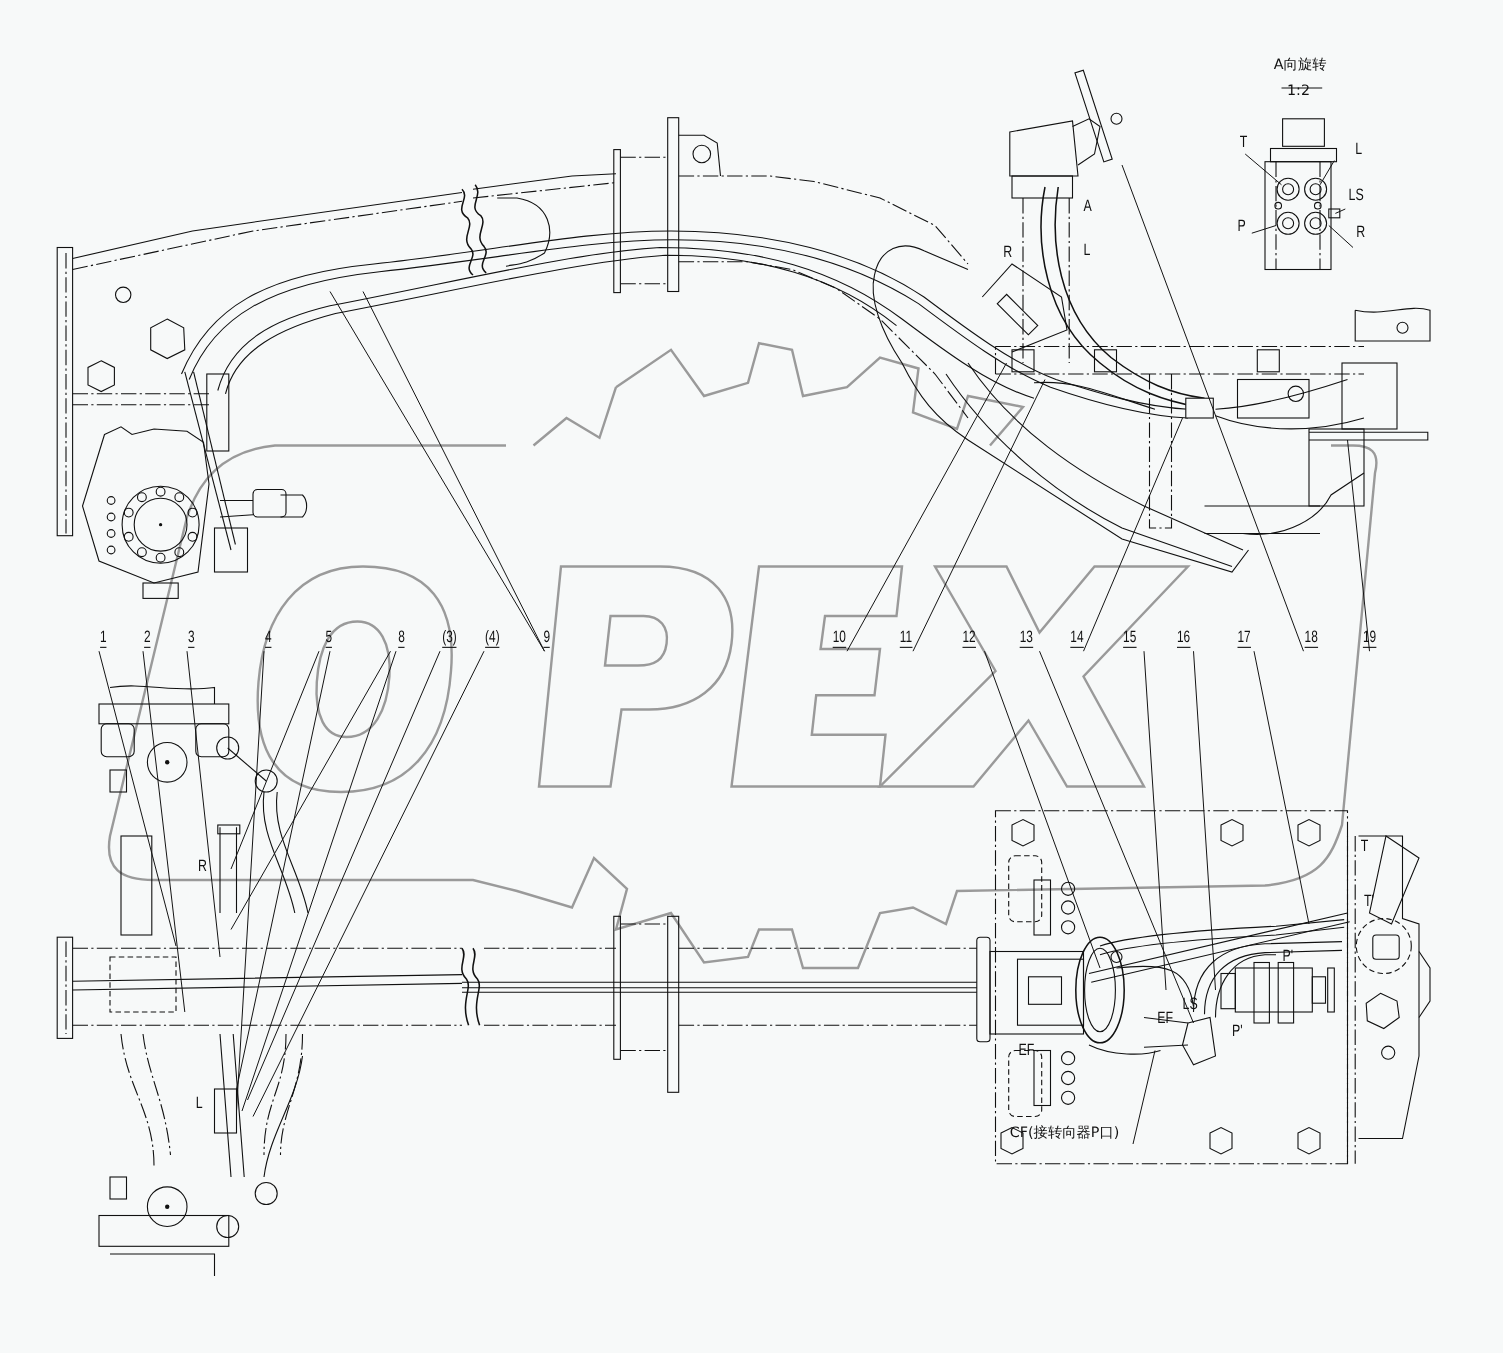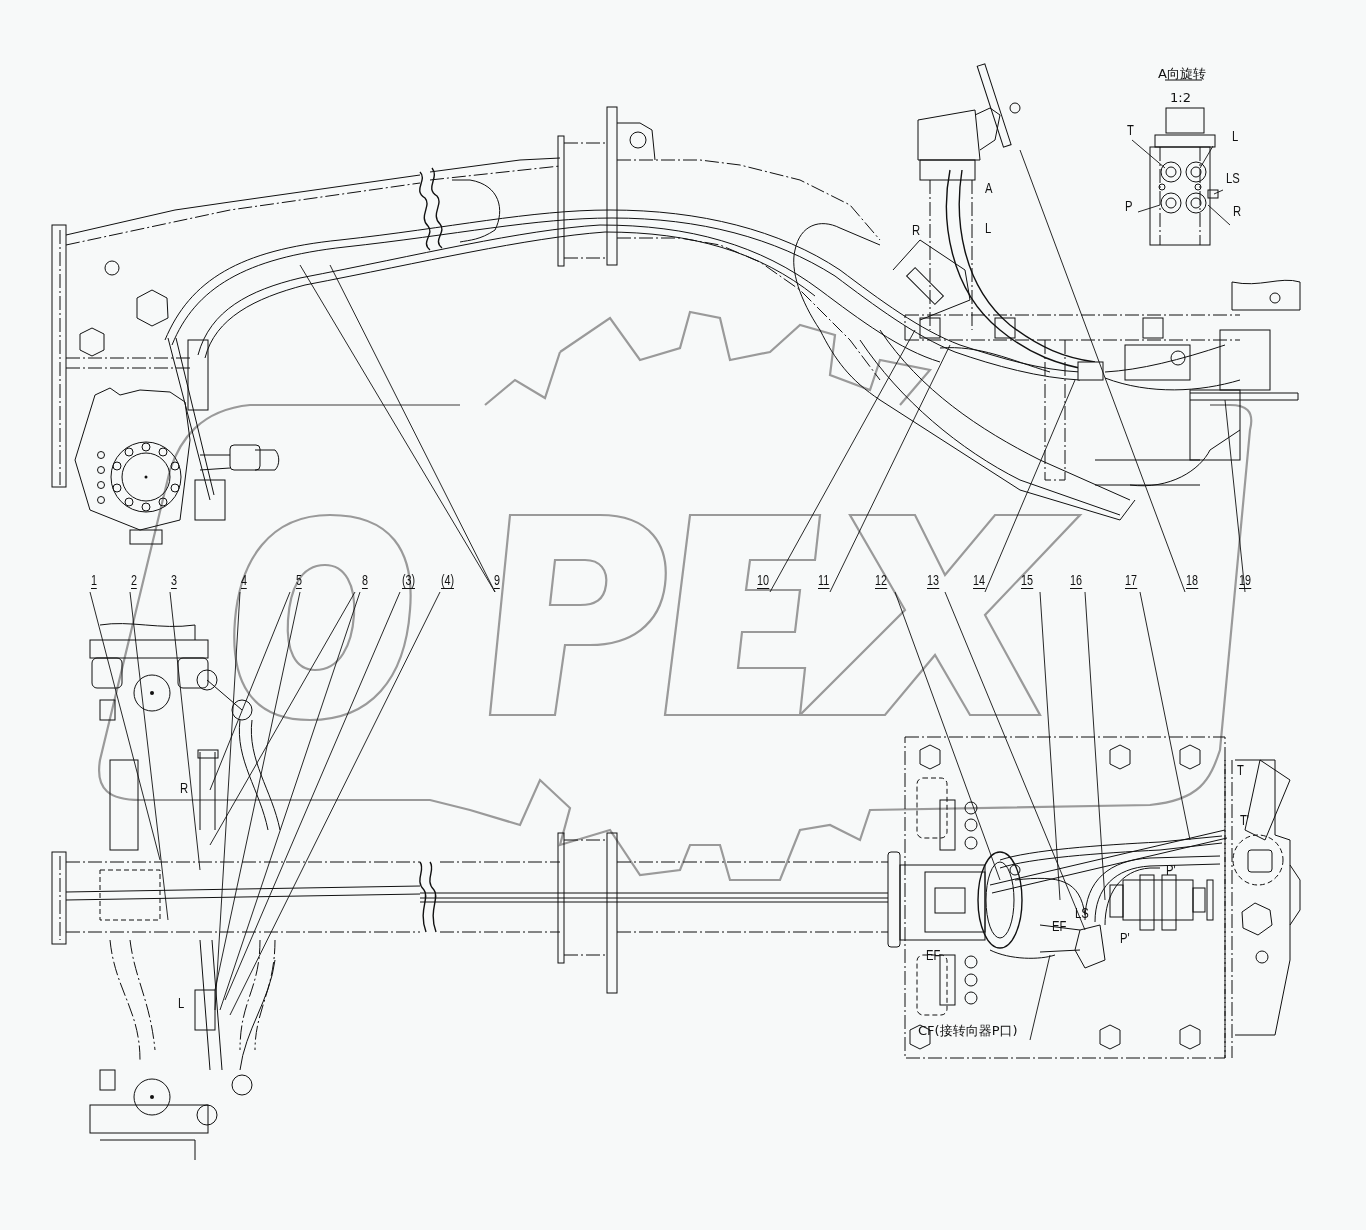--- a/index.html
+++ b/index.html
@@ -8,21 +8,21 @@
   .ln { stroke:#111; stroke-width:1; fill:none; }
   .ln2 { stroke:#111; stroke-width:1.4; fill:none; }
   .dash { stroke:#111; stroke-width:1; fill:none; stroke-dasharray:14 3 2 3; }
   .hid { stroke:#111; stroke-width:1; fill:none; stroke-dasharray:5 3; }
   .wm { stroke:#9a9a9a; stroke-width:2.2; fill:none; }
   .lead { stroke:#111; stroke-width:0.9; fill:none; }
   .fillw { fill:#f7f9f9; stroke:#111; stroke-width:1; }
   .lbl { position:absolute; font-family:"Liberation Sans", sans-serif; font-size:15px; color:#111; transform:scaleX(0.72); transform-origin:left top; white-space:nowrap; line-height:1; }
   .ul { border-bottom:1px solid #111; padding-bottom:1px; }
   .port { position:absolute; font-family:"Liberation Sans", sans-serif; font-size:15px; color:#111; transform:scaleX(0.75); transform-origin:left top; white-space:nowrap; line-height:1; }
-  .title { position:absolute; font-family:"DejaVu Sans", sans-serif; font-size:13px; color:#111; white-space:nowrap;margin-top:15px; }
+  .title { position:absolute; font-family:"DejaVu Sans", sans-serif; font-size:13px; color:#111; white-space:nowrap; }
 </style>
 </head>
 <body>
 
 <svg id="drawing" viewBox="0 0 1366 1230" xmlns="http://www.w3.org/2000/svg">
 
   <g>
     <path class="wm" d="M560,352 L610,318 L640,360 L680,348 L690,312 L720,318 L730,360 L770,352 L800,325 L835,335 L830,375 L870,390 L880,360 L930,370 L900,405"></path>
     <path class="wm" d="M485,405 L515,380 L545,398 L560,352"></path>
     <path class="wm" d="M460,405 L250,405 C200,410 180,440 170,470 L100,760 C95,790 110,800 140,800 L420,800 L430,800 L470,810 L520,825 L540,780 L570,808 L560,845 L610,830 L640,875 L680,870 L690,845 L720,845 L730,880 L780,880 L800,830 L830,825 L860,840 L870,810 L1150,805 C1200,800 1210,780 1220,750 L1250,430 C1255,410 1245,405 1230,405 L1210,405"></path>

